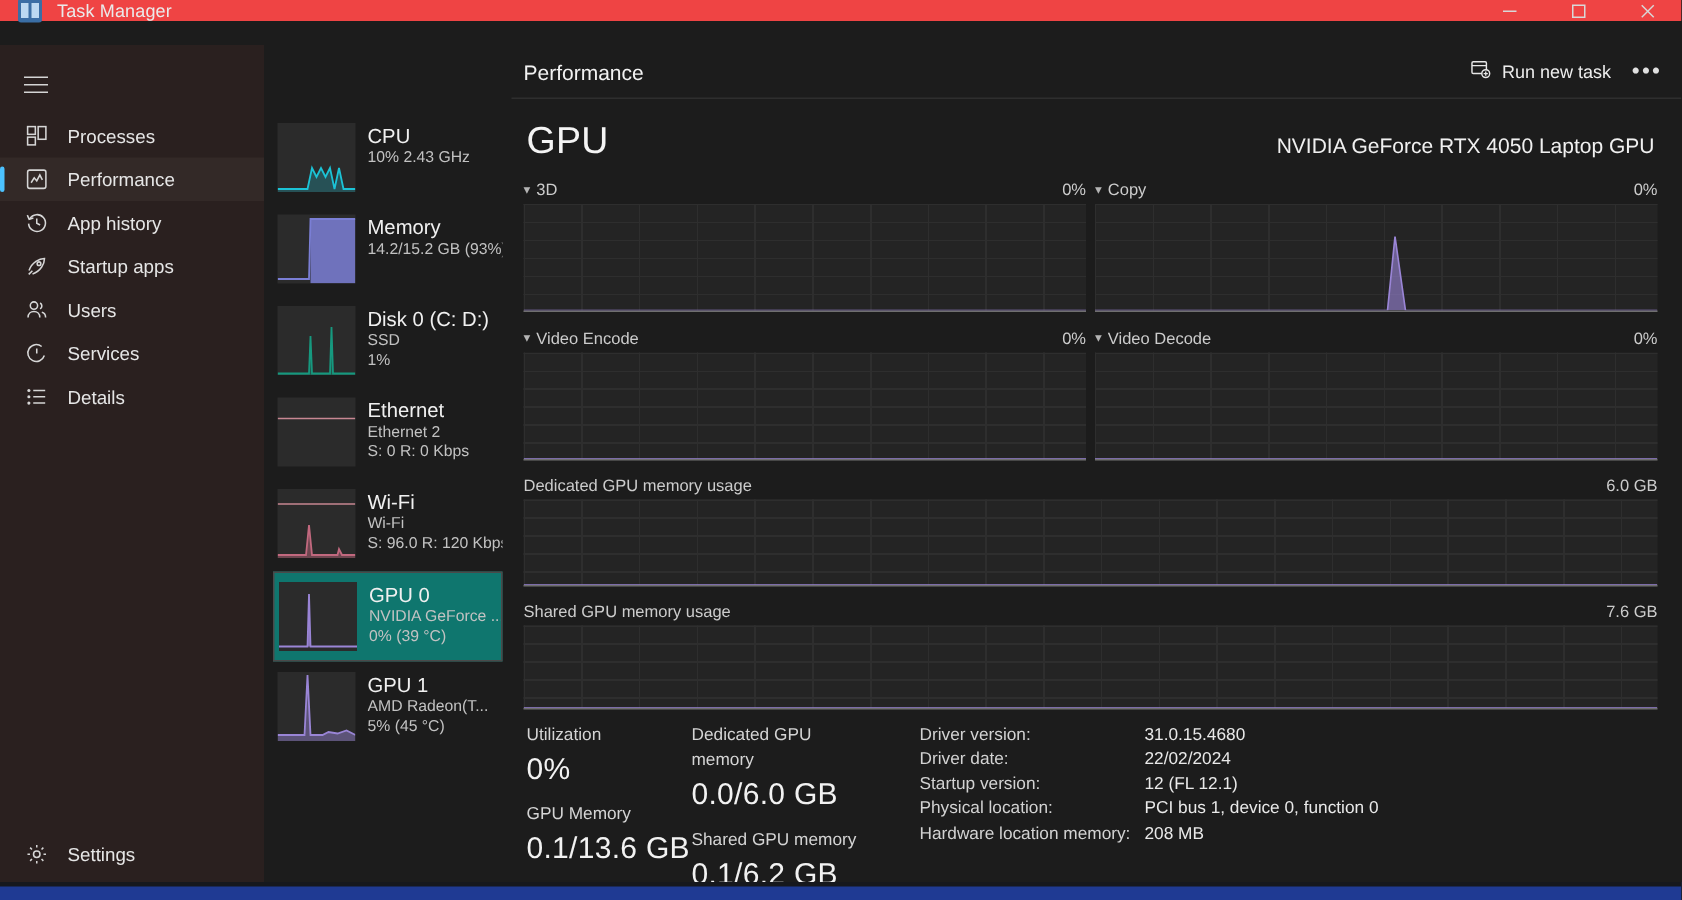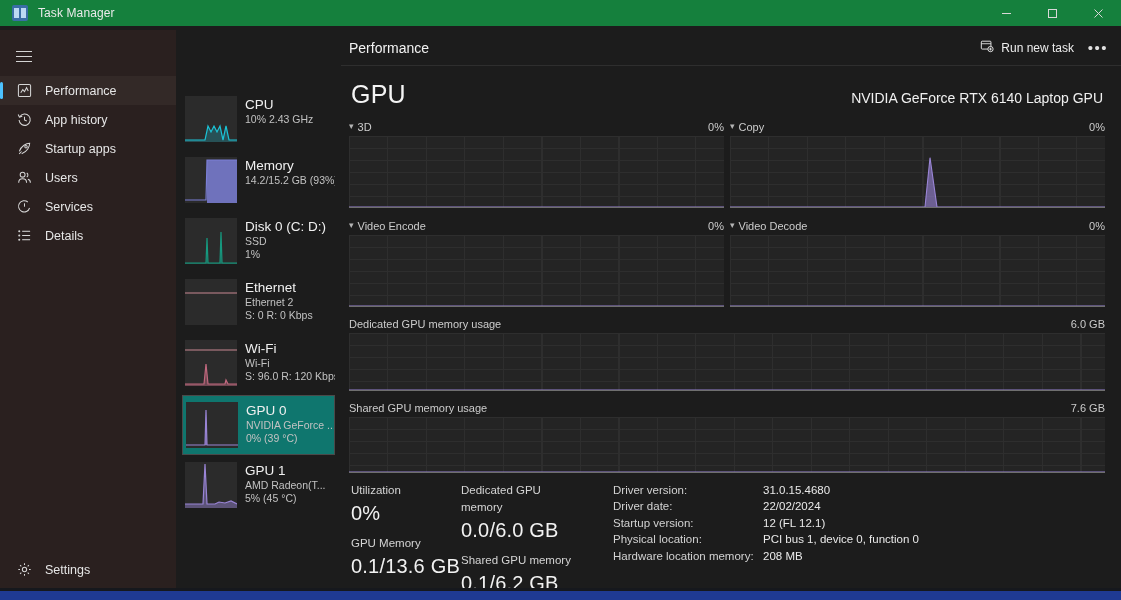--- a/index.html
+++ b/index.html
@@ -9,22 +9,22 @@
     font-family:"Liberation Sans", sans-serif;
     color:#e8e8e8;
     -webkit-font-smoothing:antialiased;
   }
 
   
   #app { position:relative; width:1121px; height:600px; }
 
   
   .titlebar {
-    position:absolute; top:0; left:0; width:1121px; height:26px;
-    background:#15803d;
+    position:absolute; top:0; left:0; width:1121px; height:14px;
+    background:#ef4444;
     display:flex; align-items:center;
   }
   .tb-icon {
     width:16px; height:16px; margin-left:12px; margin-right:10px;
     background:#3a6ea5; border-radius:2px;
     position:relative; flex:none;
   }
   .tb-icon::before {
     content:""; position:absolute; left:2px; top:3px; width:5px; height:10px;
     background:#bcd9f2;
@@ -72,21 +72,21 @@
   .navitem.active { background:#332927; }
   .navitem.active::before {
     content:""; position:absolute; left:0; top:6px; width:3px; height:17px;
     background:#4cc2ff; border-radius:2px;
   }
   .nav-flex { flex:1; }
   .navitem.settings { margin-bottom:4px; }
 
   
   .devicecol {
-    position:absolute; top:42px; left:176px; width:165px; height:558px;
+    position:absolute; top:28px; left:176px; width:165px; height:558px;
     background:#1c1c1c; padding-top:48px;
   }
   .device {
     position:relative; height:60px; margin:0 6px 1px 6px;
     display:flex; align-items:flex-start; padding:6px 0 0 0;
   }
   .device.sel { border:1px solid #4a4a4a; background:#0f766e; }
   .dev-spark {
     width:52px; height:46px; margin-left:3px; margin-right:8px; flex:none;
     background:#2b2b2b; position:relative; overflow:hidden;
@@ -205,20 +205,30 @@
   <div class="leftnav">
 
     <div class="hamburger">
       <span class="ham-glyph">
           <i></i>
           <i></i>
           <i></i>
         </span>
     </div>
 
+    <div class="navitem">
+      <span class="nv-ico">
+        <svg width="15" height="15" viewBox="0 0 16 16">
+            <rect x="1.5" y="1.5" width="5.5" height="5.5" fill="none" stroke="currentColor" stroke-width="1.1"></rect>
+            <rect x="1.5" y="9" width="5.5" height="5.5" fill="none" stroke="currentColor" stroke-width="1.1"></rect>
+            <rect x="9" y="1.5" width="5.5" height="9" fill="none" stroke="currentColor" stroke-width="1.1"></rect>
+          </svg>
+      </span>
+      <span>Processes</span>
+    </div>
 
     <div class="navitem active">
       <span class="nv-ico">
         <svg width="15" height="15" viewBox="0 0 16 16">
             <rect x="1.5" y="1.5" width="13" height="13" rx="1.5" fill="none" stroke="currentColor" stroke-width="1.1"></rect>
             <polyline points="4,10.5 6.2,7 8,9.2 10.2,5 12,8.5" fill="none" stroke="currentColor" stroke-width="1.1"></polyline>
           </svg>
       </span>
       <span>Performance</span>
     </div>
@@ -416,21 +426,21 @@
         <span>Run new task</span>
       </div>
       <div class="dots">•••</div>
     </div>
 
     <div class="content">
 
       <div class="gpuhead">
         <div class="gpu-h1">GPU</div>
         <div class="gpu-sp"></div>
-        <div class="gpu-model">NVIDIA GeForce RTX 6140 Laptop GPU</div>
+        <div class="gpu-model">NVIDIA GeForce RTX 4050 Laptop GPU</div>
       </div>
 
       <div class="gridrow">
         <div class="gblock">
           <div class="glabel">
             <span class="chev">▾</span>
             <span>3D</span>
             <span class="sp"></span>
             <span class="val">0%</span>
           </div>

